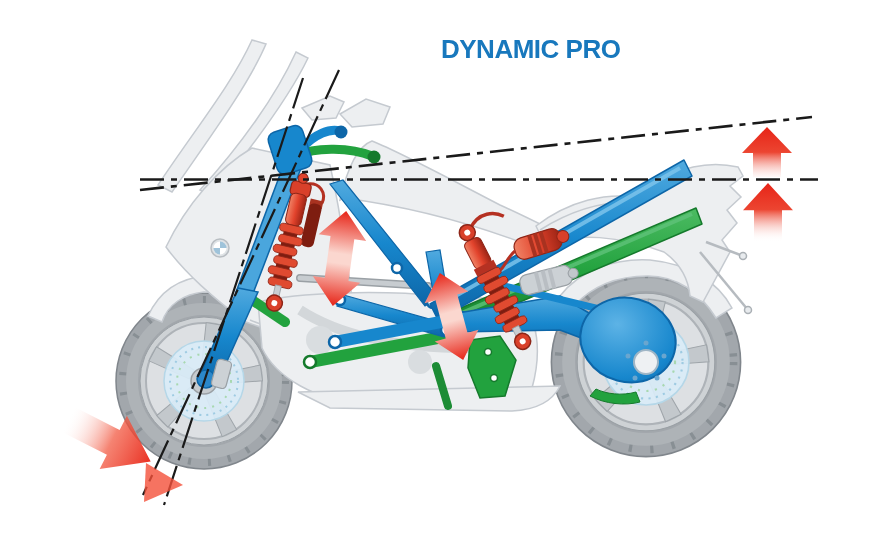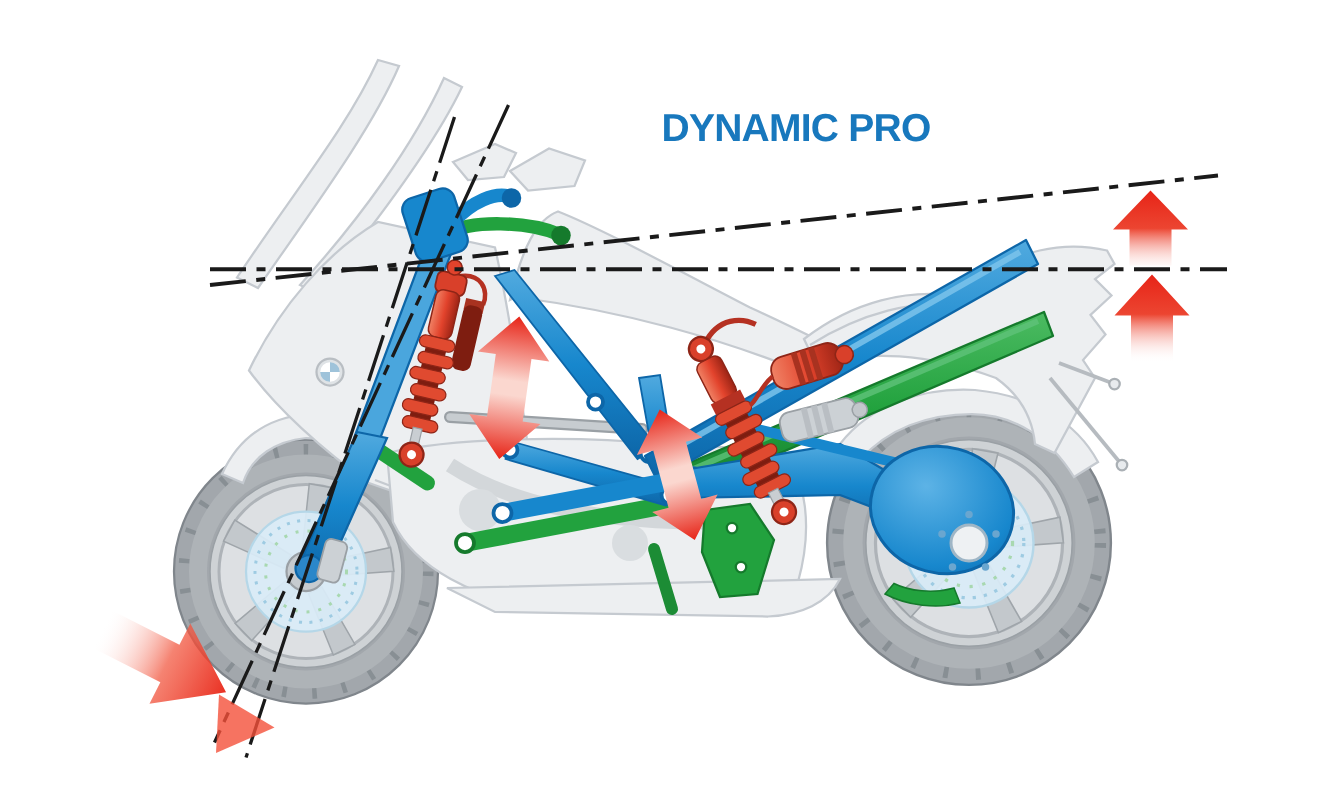--- a/index.html
+++ b/index.html
@@ -1,21 +1,21 @@
 <!DOCTYPE html>
 <html style="--dynamic-pro-blue: #1878bd; --road-green: #2aa327; --frame-blue: #1787cd; --frame-blue-dark: #0d66a8; --frame-blue-light: #7cc4ec; --part-green: #22a23e; --part-green-dark: #157a2c; --shock-red: #e2432c; --shock-red-dark: #8e2517; --arrow-red: #e8281b; --reference-line: #1a1a1a; --ghost-fill: #edeff1; --ghost-stroke: #c5cad0; --tire-gray: #a2a7ac; --brake-disc-blue: #d9ecf7;"><head>
 <meta charset="utf-8">
 <style>
   html,body{margin:0;padding:0;background:#ffffff;}
   .stage{position:relative;width:890px;height:540px;overflow:hidden;background:#fff;
          font-family:"Liberation Sans",sans-serif;}
   .stage svg{position:absolute;left:0;top:0;}
   .title-block{position:absolute;left:441px;top:36px;line-height:26px;
                font-weight:bold;font-size:26px;letter-spacing:-0.5px;white-space:nowrap;}
-  .title-line1{color:var(--dynamic-pro-blue,#1878bd);margin-top:36px;}
+  .title-line1{color:var(--dynamic-pro-blue,#1878bd);}
   .title-line2{color:var(--road-green,#2aa327);}
   .ghost{fill:var(--ghost-fill,#edeff1);stroke:var(--ghost-stroke,#c5cad0);stroke-width:1.5;}
   .refline{stroke:var(--reference-line,#1a1a1a);fill:none;}
 </style>
 </head>
 <body>
 
 <div class="stage">
 
 <svg width="890" height="540" viewBox="0 0 890 540">

